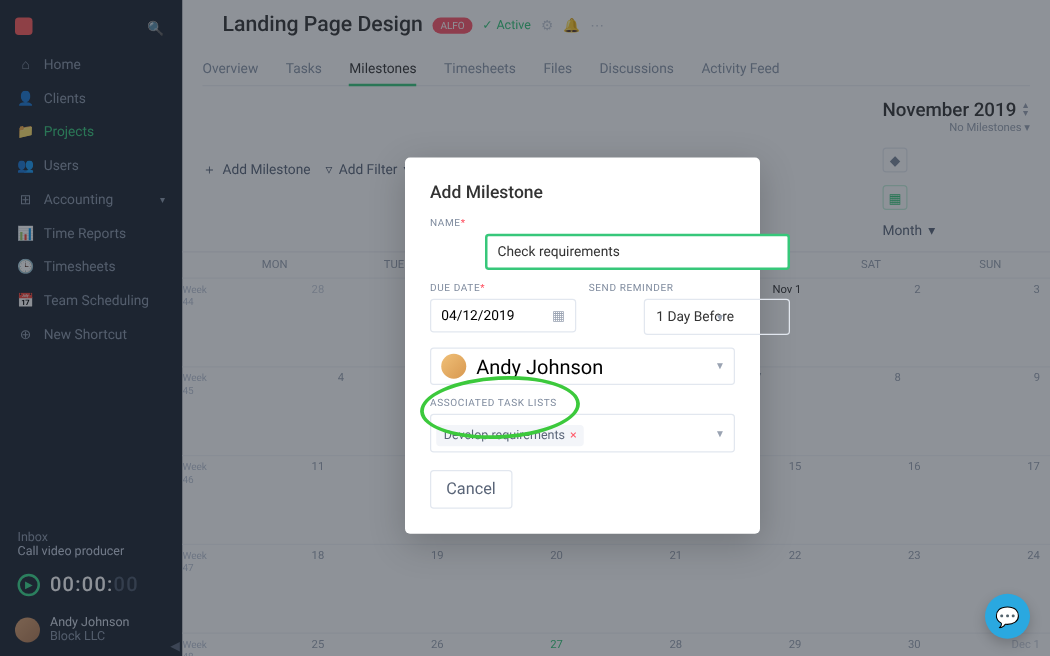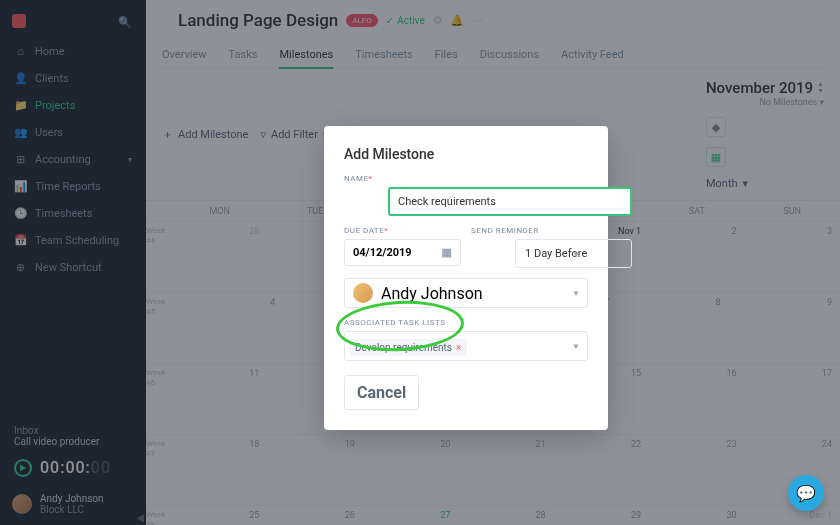--- a/index.html
+++ b/index.html
@@ -60,30 +60,30 @@
 .modal{position:absolute;left:324px;top:126px;width:284px;background:#fff;border-radius:4px;padding:20px;box-shadow:0 8px 30px rgba(0,0,0,0.2);}
 .modal h3{font-size:14px;font-weight:500;color:#333;margin-bottom:12px;}
 .lbl{font-size:8px;letter-spacing:0.5px;color:#7f8b9e;margin-bottom:4px;text-transform:uppercase;}
 .lbl .req{color:#ff4d5e;}
 .inp{width:100%;border:1px solid #e2e7ef;border-radius:3px;padding:7px 9px;font-size:11px;color:#333;outline:none;margin-left:44px;}
 .inp.focus{border:2px solid #37c77a;padding:6px 8px;}
 .row2{display:flex;gap:10px;}
 .row2>div{flex:1;}
 .sel{position:relative;}
 .sel .car{position:absolute;right:8px;top:50%;transform:translateY(-50%);font-size:8px;color:#9aa3b2;}
-.date-inp{display:flex;border:1px solid #e2e7ef;border-radius:3px;padding:6px 8px;font-size:11px;gap:6px;font-weight:bold;}
+.date-inp{display:flex;border:1px solid #e2e7ef;border-radius:3px;padding:6px 8px;font-size:11px;gap:6px;}
 .date-inp .calic{margin-left:auto;color:#9aa3b2;}
 .person{display:flex;align-items:center;gap:8px;border:1px solid #e2e7ef;border-radius:3px;padding:4px 8px;}
 .person .pav{width:20px;height:20px;border-radius:50%;background:linear-gradient(135deg,#f0c078,#d89850);}
 .chip-wrap{border:1px solid #e2e7ef;border-radius:3px;padding:4px;}
 .chip{display:inline-flex;align-items:center;gap:4px;background:#f3f5f9;border-radius:3px;padding:3px 6px;font-size:10px;color:#5a6578;}
 .chip .x{color:#ff5b6b;cursor:pointer;font-size:10px;}
 .actions{display:flex;gap:8px;margin-top:14px;}
 .btn-primary{background:#37c77a;color:#fff;border:none;border-radius:3px;padding:7px 12px;font-size:11px;cursor:pointer;}
-.btn-cancel{background:#fff;border:1px solid #e2e7ef;border-radius:3px;padding:7px 12px;font-size:16px;cursor:pointer;color:#5a6578;font-weight:bold;}
+.btn-cancel{background:#fff;border:1px solid #e2e7ef;border-radius:3px;padding:7px 12px;font-size:13px;cursor:pointer;color:#5a6578;}
 .mb10{margin-bottom:10px;}
 
 
 .highlight{position:absolute;left:336px;top:301px;width:128px;height:50px;border:3px solid #3cc93c;border-radius:50%;pointer-events:none;transform:rotate(-3deg);}
 
 
 .chat{position:absolute;right:16px;bottom:14px;width:36px;height:36px;background:#2aa8e0;border-radius:50%;display:flex;align-items:center;justify-content:center;color:#fff;font-size:16px;box-shadow:0 4px 10px rgba(0,0,0,0.2);}
 </style>
 </head>
 <body>

